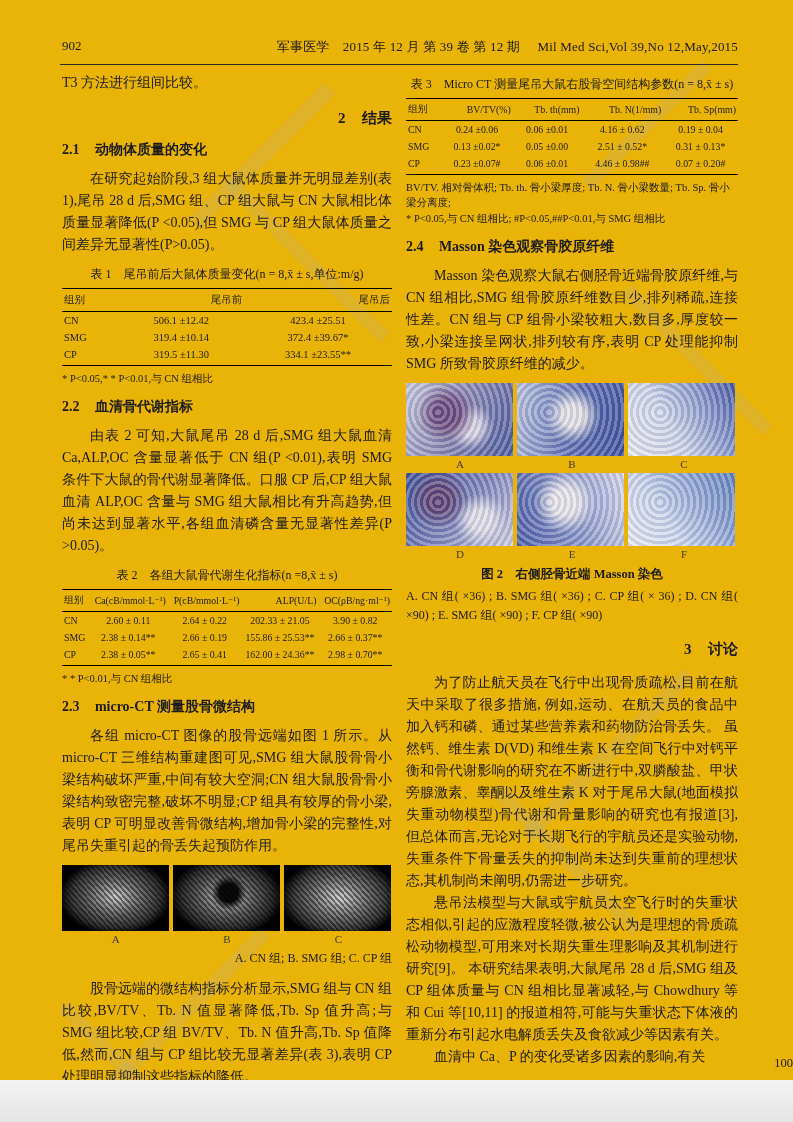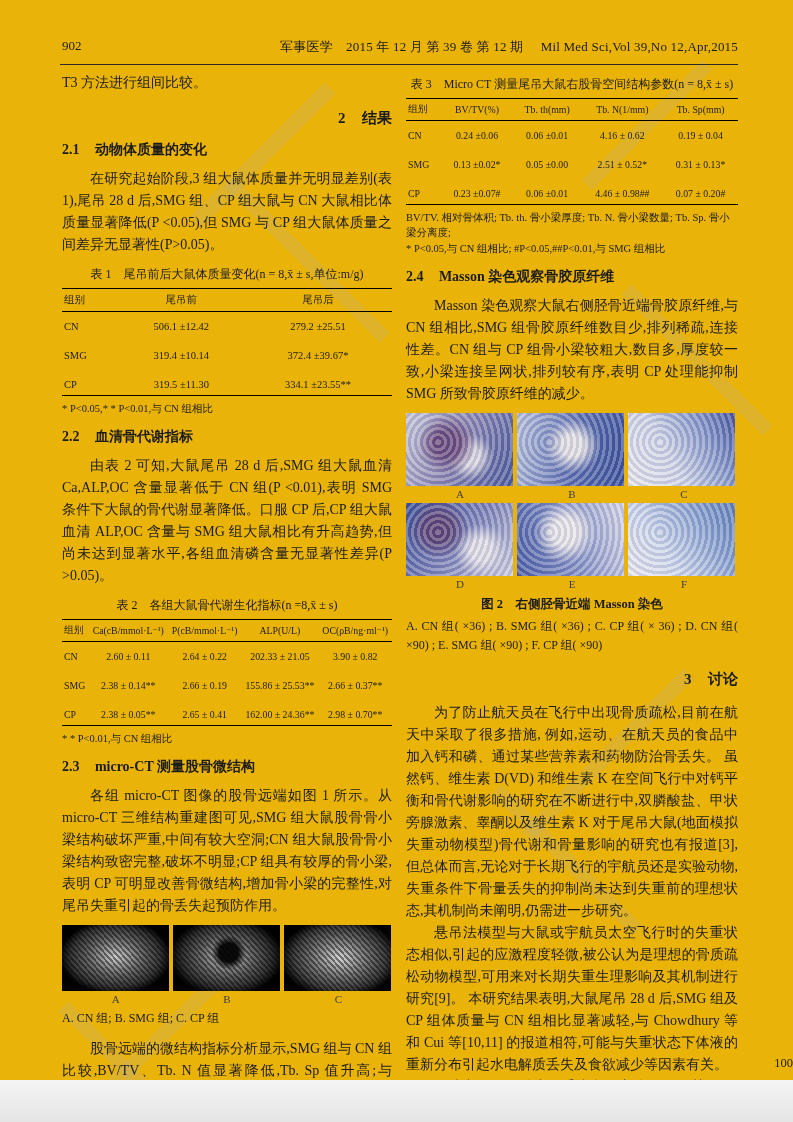--- a/index.html
+++ b/index.html
@@ -21,22 +21,22 @@
   .col-right{left:406px;top:76px;width:332px;}
   p.body{font-size:14px;line-height:22px;text-align:justify;text-indent:2em;margin:0;}
   p.noindent{text-indent:0;}
   .h1{font-size:15px;font-weight:bold;margin:15px 0 13px;text-align:right;}
   .h2{font-size:14px;font-weight:bold;margin:12px 0 9px;}
   .h-num{margin-right:1.1em;}
   
   .tblwrap{margin:10px 0 10px;}
   .tbl-cap{font-size:12px;font-weight:normal;text-align:center;margin-bottom:5px;}
   table.tbl{width:100%;border-collapse:collapse;font-size:10.5px;}
-  table.tbl th{border-top:1.5px solid #000;border-bottom:0.6px solid #000;padding:4px 2px;font-weight:normal;white-space:nowrap;}
-  table.tbl td{padding:9px 2px;text-align:center;white-space:nowrap;}
+  table.tbl th{border-top:1.5px solid #000;border-bottom:0.6px solid #000;padding:4px 2px;font-weight:normal;white-space:nowrap;text-align:right;}
+  table.tbl td{padding:3px 2px;text-align:center;white-space:nowrap;}
   table.tbl td:first-child,table.tbl th:first-child{text-align:left;}
   table.tbl tbody tr:last-child td{border-bottom:1.5px solid #000;padding-bottom:5px;}
   .tbl-foot{font-size:10.5px;margin-top:5px;line-height:15px;}
   .tbl-small th,.tbl-small td{font-size:9.8px;}
   
   .figwrap{margin:8px 0 10px;}
   .fig-row{display:flex;gap:4px;}
   .ct-panel{width:107px;height:66px;background:
     radial-gradient(ellipse 62% 68% at 50% 48%, rgba(215,215,215,0.95) 0%, rgba(150,150,150,0.75) 38%, rgba(60,60,60,0.9) 68%, #000 84%),#000;
     position:relative;overflow:hidden;}
@@ -44,21 +44,21 @@
     background:repeating-linear-gradient(48deg, rgba(0,0,0,0.45) 0 2px, rgba(255,255,255,0.06) 2px 4px);
     mix-blend-mode:multiply;}
   .ct-b{background:
     radial-gradient(circle at 52% 42%, #0a0a0a 0 14%, transparent 26%),
     radial-gradient(ellipse 62% 70% at 50% 48%, rgba(210,210,210,0.95) 0%, rgba(140,140,140,0.75) 40%, rgba(55,55,55,0.9) 68%, #000 85%),#000;}
   .ct-c{background:
     radial-gradient(ellipse 66% 72% at 52% 50%, rgba(225,225,225,0.95) 0%, rgba(160,160,160,0.8) 36%, rgba(70,70,70,0.9) 66%, #000 84%),#000;}
   .panel-labels{display:flex;gap:4px;font-size:11px;color:#3d3d3d;margin-top:2px;}
   .panel-labels span{flex:1;text-align:center;}
   .fig-cap{text-align:center;font-weight:bold;font-size:12.5px;margin-top:6px;}
-  .fig-legend{font-size:12px;text-align:left;margin-top:4px;line-height:19px;}
+  .fig-legend{font-size:12px;text-align:right;margin-top:4px;line-height:19px;}
   .fig-legend.just{text-align:justify;text-indent:0;}
   
   .ms{width:107px;height:73px;position:relative;overflow:hidden;}
   .ms::after{content:"";position:absolute;inset:0;
     background:repeating-radial-gradient(circle at 30% 40%, rgba(255,255,255,0.25) 0 3px, rgba(40,50,120,0.12) 3px 6px);}
   .ms-a{background:radial-gradient(circle at 38% 42%, #6b4a7c 0 16%, transparent 38%),
         radial-gradient(circle at 60% 60%, #d8d4de 0 12%, transparent 30%),
         linear-gradient(115deg,#c7c9da 0%,#8d87b2 45%,#4c5a9b 100%);}
   .ms-b{background:radial-gradient(circle at 52% 45%, #e3dfe2 0 16%, transparent 40%),
         linear-gradient(100deg,#b9c2dd 0%,#5a6cae 55%,#3a4f98 100%);}
@@ -85,21 +85,21 @@
   <div class="wm rm45" style="left:690px;top:260px;width:14px;height:200px;"></div>
   <div class="wm r45" style="left:600px;top:640px;width:15px;height:230px;"></div>
   <div class="wm rm45" style="left:560px;top:760px;width:14px;height:200px;"></div>
   <div class="wm r45" style="left:180px;top:900px;width:15px;height:220px;"></div>
   <div class="wm rm45" style="left:120px;top:980px;width:14px;height:180px;"></div>
 
   <div class="hdr">
     <span>902</span>
     <span class="jline">
       <span>军事医学　2015 年 12 月 第 39 卷 第 12 期</span>
-      <span class="en">Mil Med Sci,Vol 39,No 12,Apr,2015</span>
+      <span class="en">Mil Med Sci,Vol 39,No 12,May,2015</span>
     </span>
   </div>
   <div class="rule"></div>
 
   <div class="col col-left">
 
     <p class="body noindent">T3 方法进行组间比较。</p>
 
     <div class="h1">
       <span class="h-num">2</span><span>结果</span>
@@ -117,21 +117,21 @@
           <tr>
             <th>组别</th>
             <th>尾吊前</th>
             <th>尾吊后</th>
           </tr>
         </thead>
         <tbody>
           <tr>
             <td>CN</td>
             <td>506.1 ±12.42</td>
-            <td>279.2 ±25.51</td>
+            <td>423.4 ±25.51</td>
           </tr>
           <tr>
             <td>SMG</td>
             <td>319.4 ±10.14</td>
             <td>372.4 ±39.67*</td>
           </tr>
           <tr>
             <td>CP</td>
             <td>319.5 ±11.30</td>
             <td>334.1 ±23.55**</td>

